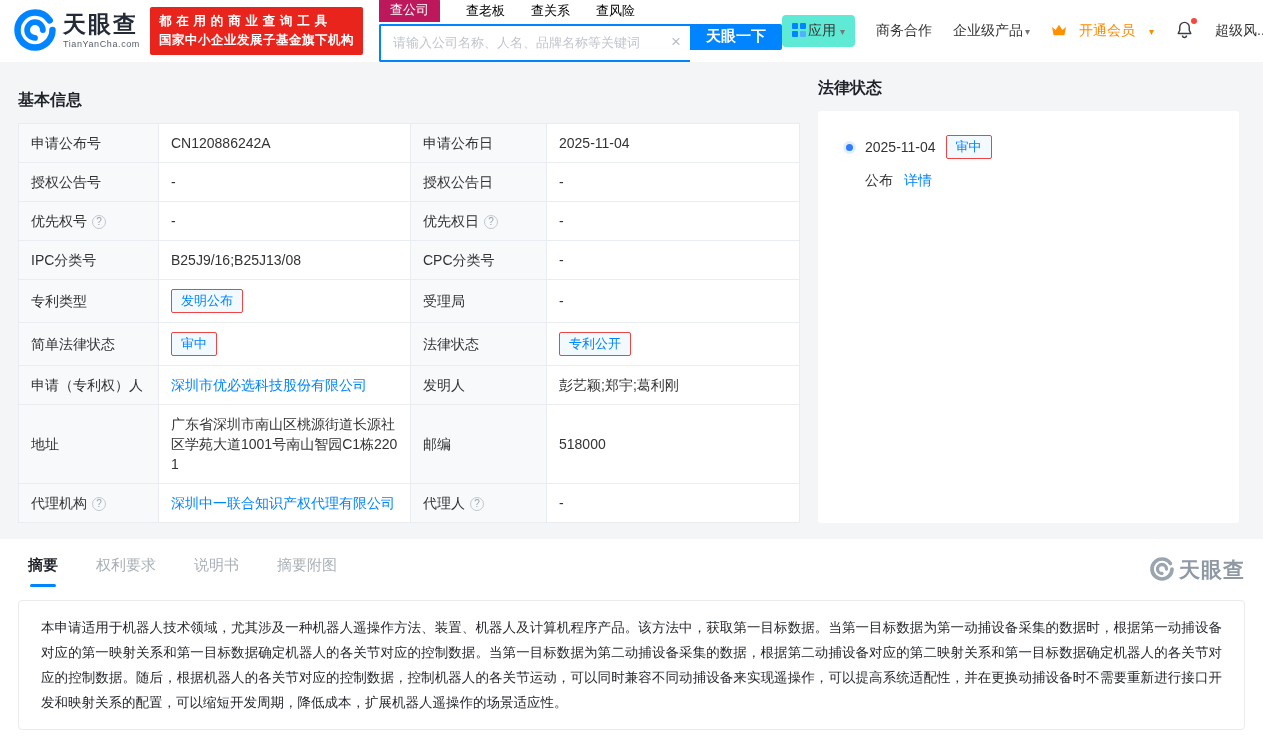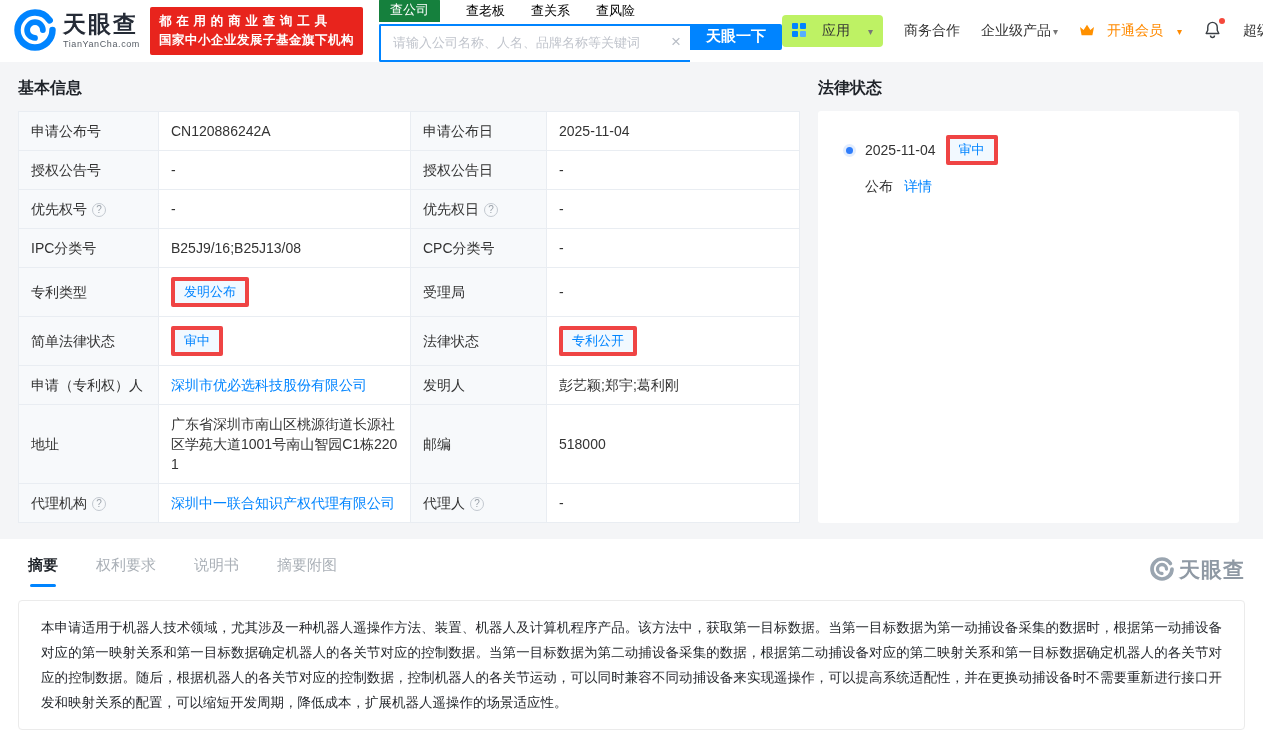--- a/index.html
+++ b/index.html
@@ -14,52 +14,52 @@
   .logo { display:flex; align-items:center; gap:7px; cursor:pointer; flex:none; }
   .logo-txt { display:flex; flex-direction:column; }
   .logo-brand { font-size:23px; font-weight:bold; color:#252b36; letter-spacing:2px; line-height:1; }
   .logo-domain { font-size:9px; color:#565d66; letter-spacing:.6px; margin-top:3px; }
   .promo-badge { margin-left:10px; background:#e8241d; color:#fff; padding:5px 9px 6px; border-radius:2px; flex:none; }
   .promo-badge .b1 { font-size:12.5px; font-weight:bold; letter-spacing:4.8px; line-height:1.45; }
   .promo-badge .b2 { font-size:12.5px; font-weight:bold; letter-spacing:.5px; line-height:1.45; }
   .search-wrap { margin-left:16px; display:flex; flex-direction:column; justify-content:center; flex:none; }
   .search-tabs { display:flex; align-items:flex-end; gap:26px; font-size:13px; height:21px; margin-bottom:2px; }
   .stab { color:#000000; cursor:pointer; padding-bottom:2px; }
-  .stab.active { background:#15803d; color:#fff; padding:2px 11px 3px; border-radius:2px 2px 0 0; }
+  .stab.active { background:#be185d; color:#fff; padding:2px 11px 3px; border-radius:2px 2px 0 0; }
   .search-row { display:flex; }
   .search-box { position:relative; }
   .search-box input {
     width:311px; height:38px; border:2px solid #0084ff; border-right:none;
     padding:0 30px 0 12px; font-size:13px; outline:none; border-radius:2px 0 0 2px;
     font-family:inherit; color:#333;
   }
   .search-box input::placeholder { color:#c0c4cc; }
   .clear-x { position:absolute; right:9px; top:9px; color:#b9bec6; font-size:17px; line-height:18px; cursor:pointer; }
   .search-btn {
     width:92px; height:26px; background:#0084ff; color:#fff; border:none;
     font-size:15px; font-weight:600; cursor:pointer; border-radius:0 2px 2px 0; font-family:inherit;
   }
   .top-right { margin-left:auto; display:flex; align-items:center; gap:21px; font-size:14px; color:#333; }
-  .apps-pill { display:flex; align-items:center; gap:16px; background:#bef264; border-radius:4px; padding:7px 10px; cursor:pointer; }
+  .apps-pill { display:flex; align-items:center; gap:2px; background:#5eead4; border-radius:4px; padding:7px 10px; cursor:pointer; }
   .caret { color:#777; font-size:10px; margin-left:2px; }
   .vip .caret { color:#ff8a00; }
   .nav-item { cursor:pointer; display:flex; align-items:center; }
   .vip { color:#ff8a00; display:flex; align-items:center; gap:12px; cursor:pointer; }
   .bell-wrap { position:relative; cursor:pointer; display:flex; }
   .red-dot { position:absolute; top:-2px; right:-3px; width:6px; height:6px; background:#f5483b; border-radius:50%; }
   
   .content { background:#f4f5f7; padding:13px 24px 16px 18px; }
   .grid { display:flex; gap:18px; align-items:stretch; }
-  .col-left { width:782px; flex:none; }
+  .col-left { width:782px; flex:none;margin-top:12px; }
   .col-right { flex:1; display:flex; flex-direction:column; }
   h2.sec { font-size:16px; color:#1f2329; font-weight:bold; margin:3px 0 12px; }
   table.info { width:100%; border-collapse:collapse; background:#fff; table-layout:fixed; }
   table.info td { border:1px solid #e9edf2; font-size:14px; line-height:20px; padding:9px 12px; vertical-align:middle; word-break:break-all; }
   td.lbl { background:#f7f9fb; color:#333; }
-  .tag { display:inline-block; font-size:13px; line-height:18px; color:#0084ff; background:#f2f9ff; border:4px solid #ef4444; border-radius:2px; padding:2px 9px; }
+  .tag { display:inline-block; font-size:13px; line-height:18px; color:#0084ff; background:#f2f9ff; border:1px solid #ef4444; border-radius:2px; padding:2px 9px; }
   a.link { color:#0084ff; text-decoration:none; cursor:pointer; }
   .info-ic { display:inline-block; width:14px; height:14px; line-height:12px; text-align:center; border:1px solid #c3c9d0; border-radius:50%; color:#9aa1a9; font-size:10px; margin-left:5px; vertical-align:1px; cursor:pointer; }
   .legal-card { background:#fff; border-radius:3px; flex:1; min-height:410px; padding:24px 28px; }
   .tl-row { display:flex; align-items:center; }
   .tl-dot { width:7px; height:7px; border-radius:50%; background:#2f7dfb; box-shadow:0 0 0 3px rgba(47,125,251,.14); margin-right:12px; flex:none; }
   .tl-date { font-size:14px; color:#333; }
   .tl-row .tag { margin-left:10px; }
   .tl-action { margin:13px 0 0 19px; font-size:14px; color:#333; }
   .tl-action a.link { margin-left:7px; }
   

